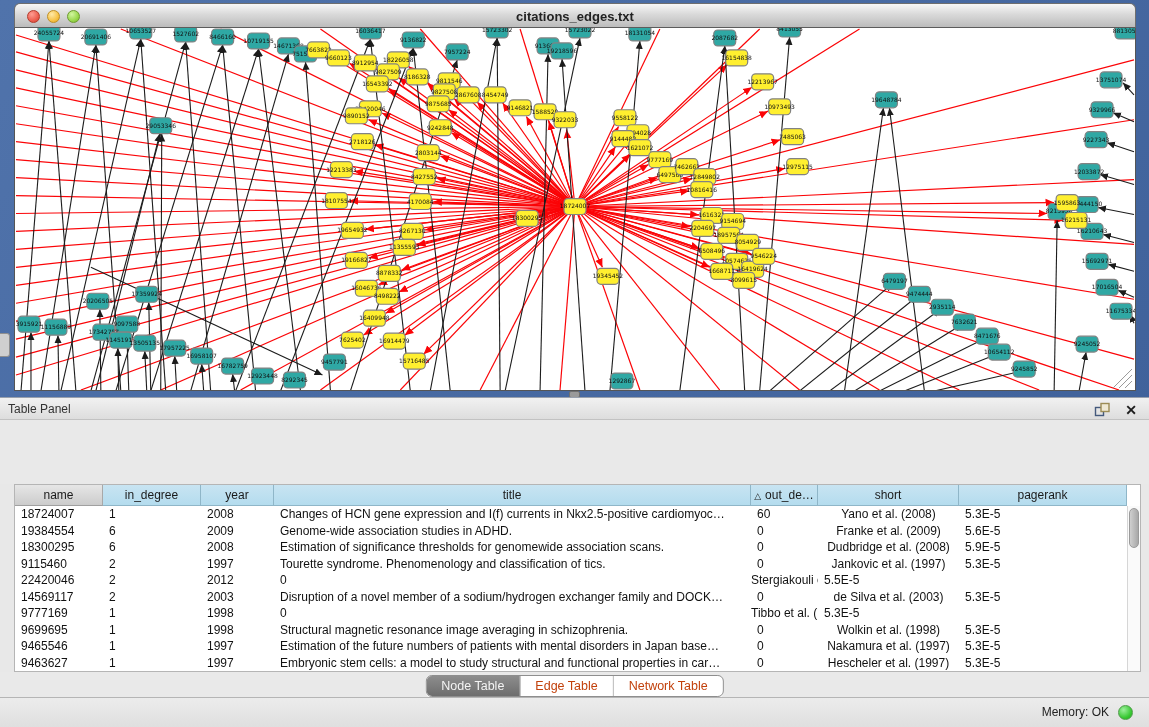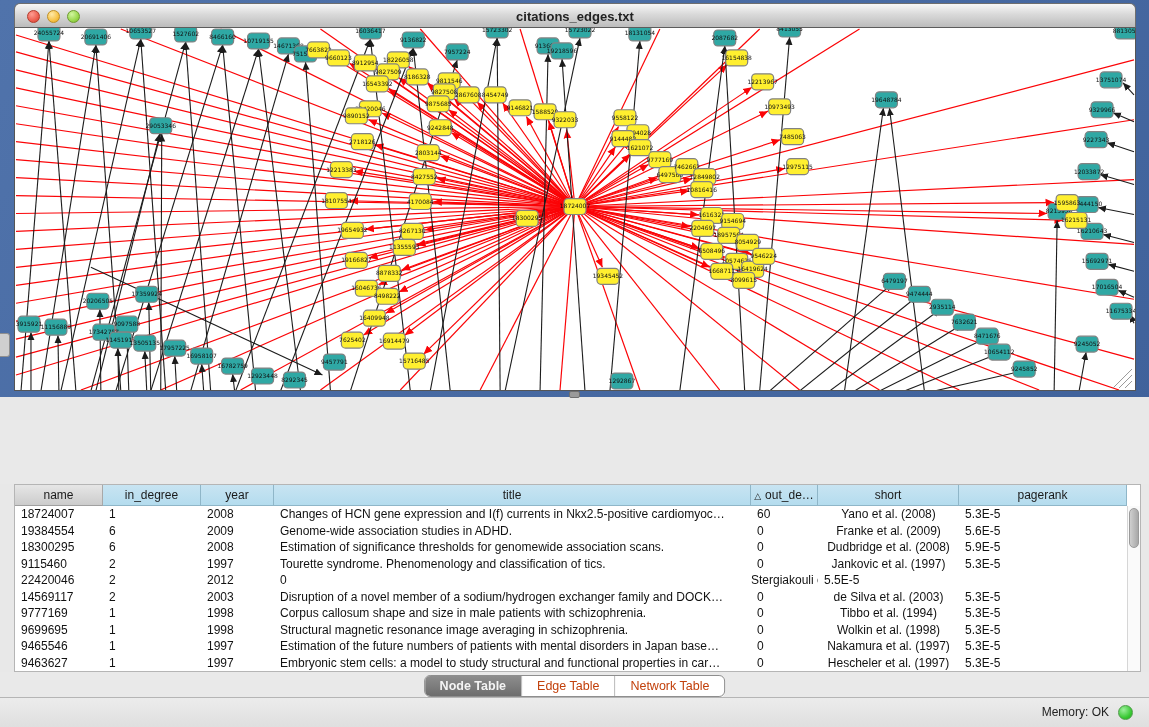--- a/index.html
+++ b/index.html
@@ -49,21 +49,21 @@
       white-space:nowrap;overflow:hidden;}
   .td.ctr{text-align:center;padding-left:0;}
   .vscroll{position:absolute;right:0;top:21px;width:13px;bottom:0;background:#fafafa;border-left:1px solid #d6d6d6;box-sizing:border-box;}
   .vthumb{position:absolute;left:1px;right:1px;top:2px;height:38px;border-radius:6px;
           background:linear-gradient(90deg,#cfcfcf,#a8a8a8);border:1px solid #9a9a9a;cursor:pointer;}
 
   .tabs-zone{position:absolute;left:0;top:672px;width:1149px;height:25px;background:#e9e9e9;}
   .seg{position:absolute;left:50%;top:3px;transform:translateX(-50%);display:flex;height:20px;
        border:1px solid #8e8e8e;border-radius:6px;overflow:hidden;background:#fff;box-shadow:0 1px 0 rgba(255,255,255,.6);}
   .seg .tab{padding:0 15px;font-size:12.5px;line-height:20px;color:#c2410c;cursor:pointer;border-left:1px solid #b9b9b9;}
-  .seg .tab:first-child{border-left:none;font-weight:bold;}
+  .seg .tab:first-child{border-left:none;}
   .seg .tab.sel{background:linear-gradient(#8d8d8d,#6d6d6d);color:#f4f4f4;}
 
   .statusbar{position:absolute;left:0;top:697px;width:1149px;height:30px;box-sizing:border-box;
              background:linear-gradient(#ececec,#dfdfdf);border-top:1px solid #b5b5b5;}
   .mem-lbl{position:absolute;right:40px;top:0;line-height:29px;font-size:12px;color:#222;}
   .mem-dot{position:absolute;right:16px;top:7px;width:15px;height:15px;border-radius:50%;box-sizing:border-box;
            background:radial-gradient(circle at 35% 30%,#9cf09c,#35c72f 65%,#27a824);border:1px solid #4f9b4a;}
 </style>
 </head>
 <body>
@@ -739,20 +739,28 @@
               <text x="575" y="209" class="nl">18724007</text>
             </g>
             <path d="M1114,389L1133,370 M1120,389L1133,376 M1126,389L1133,382" stroke="#999" fill="none"></path>
           </svg>
       </div>
     </div>
     <div class="left-tab"></div>
     <div class="divider-dot"></div>
   </div>
 
+  <div class="panel-title">
+    <span class="lbl">Table Panel</span>
+    <svg class="pt-float" viewBox="0 0 17 15">
+      <rect x="1.5" y="5.5" width="8" height="8" fill="none" stroke="#44597c" stroke-width="1.4"></rect>
+      <rect x="7" y="1.5" width="8" height="8" fill="#efe9d4" stroke="#9c8c55" stroke-width="1.4"></rect>
+    </svg>
+    <span class="pt-close">✕</span>
+  </div>
 
   <div class="toolbar-zone">
     
   </div>
 
   <div class="table-wrap">
     <div class="hrow" id="hrow">
         <div class="th c0"><span>name</span></div>
         <div class="th c1"><span>in_degree</span></div>
         <div class="th c2"><span>year</span></div>
@@ -812,21 +820,20 @@
           <div class="td c2">2003</div>
           <div class="td c3">Disruption of a novel member of a sodium/hydrogen exchanger family and DOCK…</div>
           <div class="td c4">0</div>
           <div class="td c5 ctr">de Silva et al. (2003)</div>
           <div class="td c6">5.3E-5</div>
         </div>
         <div class="tr">
           <div class="td c0">9777169</div>
           <div class="td c1">1</div>
           <div class="td c2">1998</div>
-          <div class="td c3">Corpus callosum shape and size in male patients with schizophrenia.</div>
           <div class="td c4">0</div>
           <div class="td c5 ctr">Tibbo et al. (1994)</div>
           <div class="td c6">5.3E-5</div>
         </div>
         <div class="tr">
           <div class="td c0">9699695</div>
           <div class="td c1">1</div>
           <div class="td c2">1998</div>
           <div class="td c3">Structural magnetic resonance image averaging in schizophrenia.</div>
           <div class="td c4">0</div>

